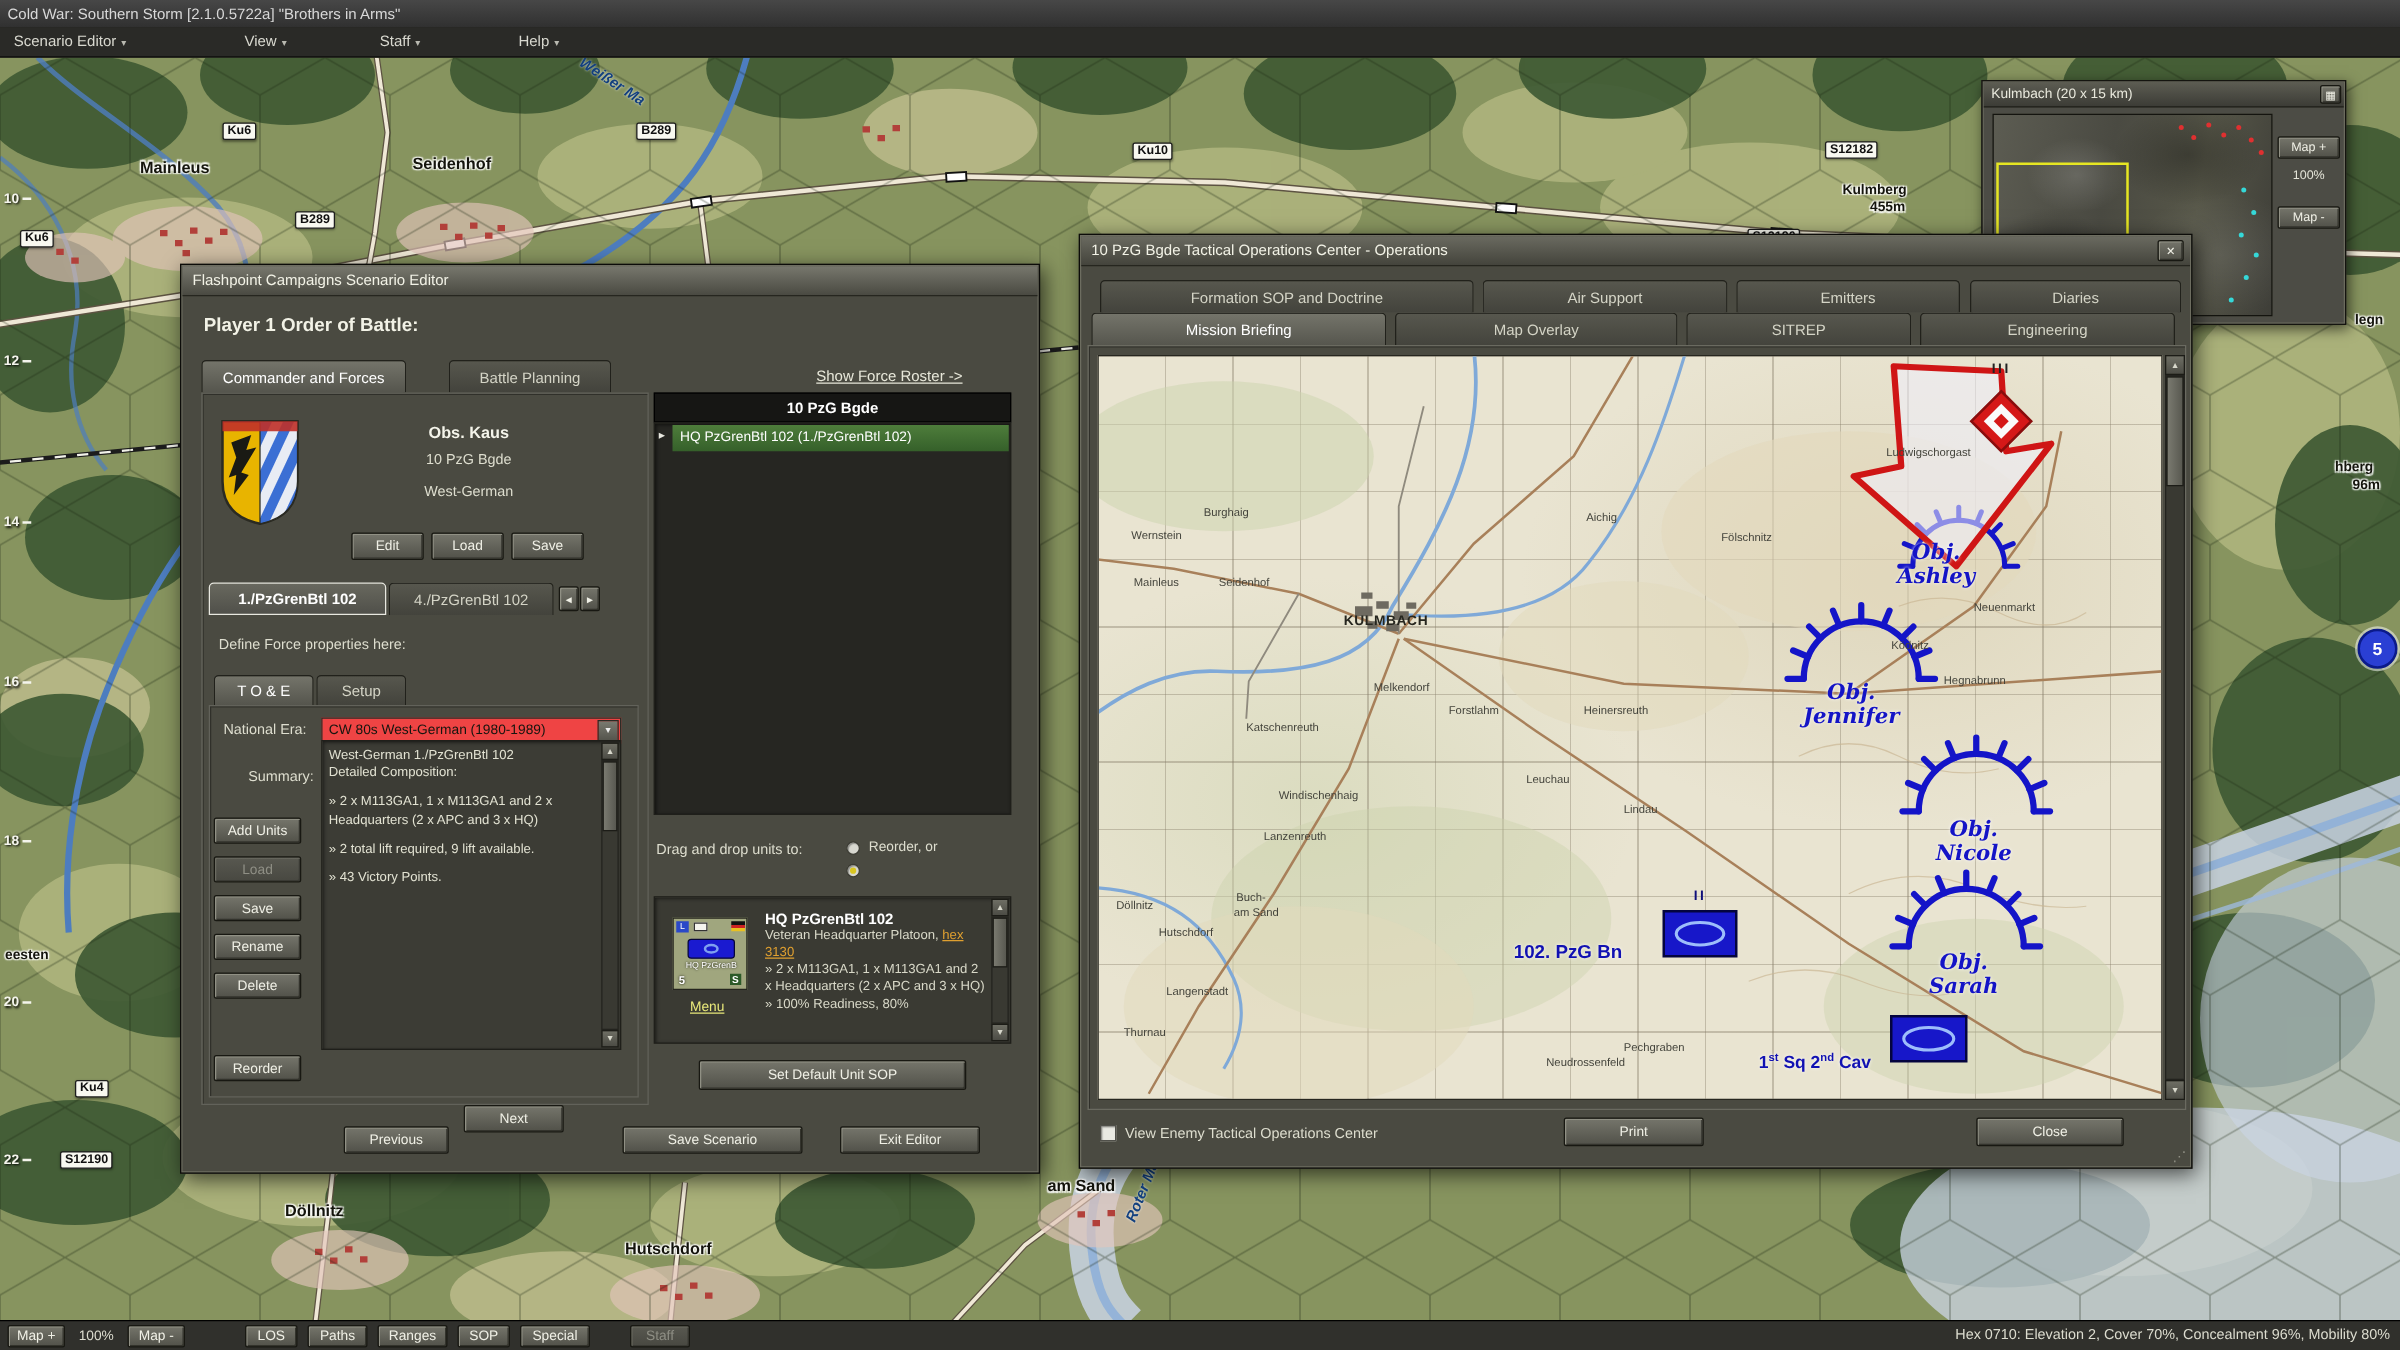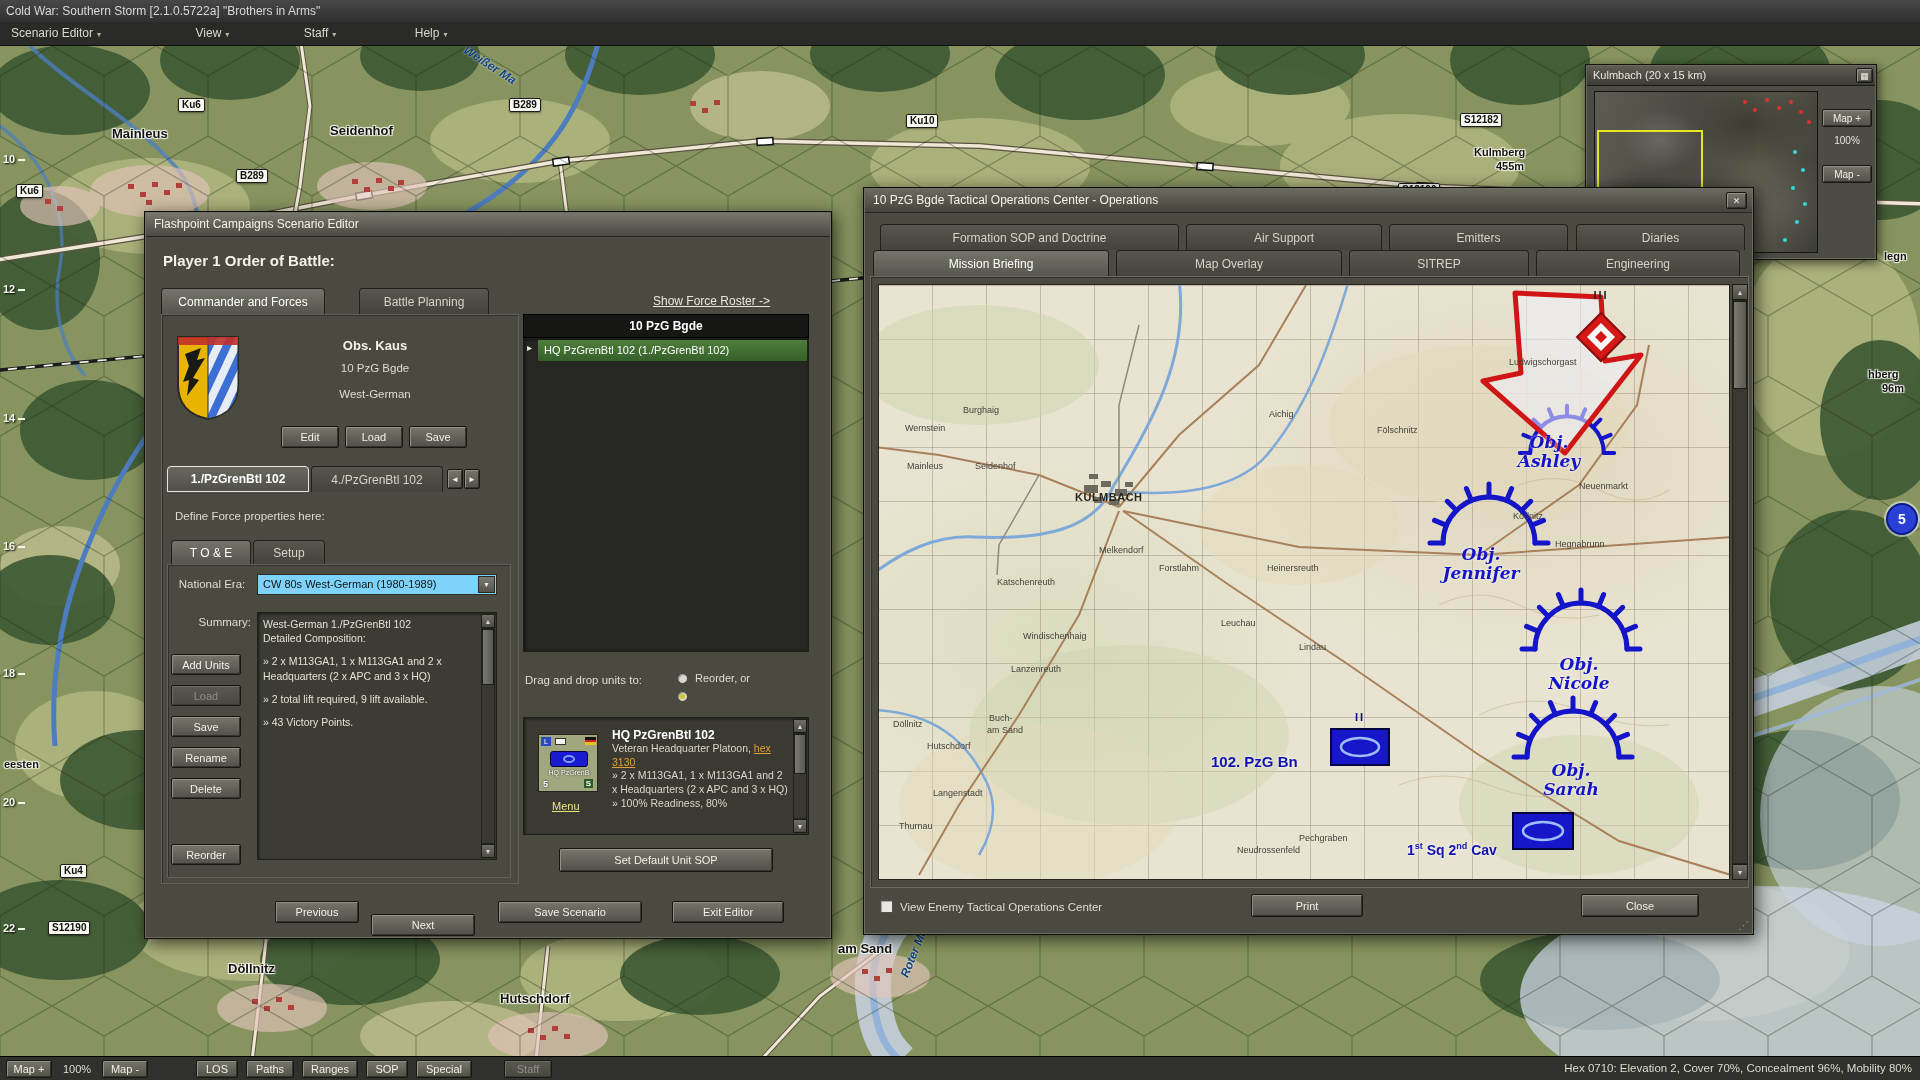--- a/index.html
+++ b/index.html
@@ -41,21 +41,21 @@
   .btn.tiny{font-size:8px}
   .tab{position:absolute;display:flex;align-items:center;justify-content:center;font-size:12px;color:#d4d4c6;
     background:linear-gradient(#57574e,#43433c);border:1px solid #21211b;border-bottom:none;
     border-radius:4px 4px 0 0;white-space:nowrap;cursor:default}
   .tab.act{background:linear-gradient(#74746a,#55554d);color:#ffffff}
   .tab.bright{background:linear-gradient(#68685e,#50504a);border:1px solid #e8e8e0;color:#fff;font-weight:bold}
   .lbl{position:absolute;color:#dedecf;font-size:11.5px;white-space:nowrap}
   .link{text-decoration:underline;cursor:pointer}
   .panelframe{position:absolute;border:1px solid #62625a;box-shadow:inset 1px 1px 0 rgba(0,0,0,.35)}
   .inset{position:absolute;background:#3c3c35;border:1px solid #1f1f1a;box-shadow:inset 1px 1px 3px rgba(0,0,0,.55)}
-  .combo{position:absolute;background:#7dd3fc;border:1px solid #2c2c26;color:#15150f;font-size:11px;
+  .combo{position:absolute;background:#ef4444;border:1px solid #2c2c26;color:#15150f;font-size:11px;
     line-height:19px;padding:0 20px 0 5px;white-space:nowrap;overflow:hidden}
   .combo .dd{position:absolute;right:1px;top:1px;bottom:1px;width:17px;background:linear-gradient(#7a7a70,#55554d);
     border:1px solid #2a2a24;color:#eee;font-size:7px;display:flex;align-items:center;justify-content:center}
   .radio{position:absolute;width:11px;height:11px;border-radius:50%;background:#d8d8d0;border:1px solid #3c3c34;
     box-shadow:inset 1px 1px 1px rgba(0,0,0,.35)}
   .radio.sel::after{content:"";position:absolute;left:2px;top:2px;width:5px;height:5px;border-radius:50%;background:#d8c520}
   .cb{position:absolute;width:13px;height:13px;background:#e9e9e2;border:1px solid #50504a;
     box-shadow:inset 1px 1px 1px rgba(0,0,0,.3)}
   .sb-btn{position:absolute;background:linear-gradient(#6e6e64,#4c4c45);border:1px solid #1c1c17;color:#d8d8cc;
     font-size:7px;display:flex;align-items:center;justify-content:center}
@@ -357,21 +357,21 @@
   <div class="tab" style="left:108px;top:328px;width:72px;height:24px">Setup</div>
   <div class="panelframe" style="left:22px;top:352px;width:344px;height:314px"></div>
 
   <div class="lbl" style="left:28px;top:366px;width:78px;text-align:center">National Era:</div>
   <div class="combo" style="left:112px;top:362px;width:240px;height:21px">
     <span>CW 80s West-German (1980-1989)</span>
     <span class="dd">▼</span>
   </div>
 
   <div class="lbl" style="left:30px;top:404px;width:76px;text-align:right">Summary:</div>
-  <div class="inset" style="left:112px;top:400px;width:240px;height:248px">
+  <div class="inset" style="left:112px;top:380px;width:240px;height:248px">
     <div style="position:absolute;left:5px;top:4px;width:200px">
       <div class="sline">West-German 1./PzGrenBtl 102</div>
       <div class="sline">Detailed Composition:</div>
       <div class="sline" style="margin-top:9px">» 2 x M113GA1, 1 x M113GA1 and 2 x Headquarters (2 x APC and 3 x HQ)</div>
       <div class="sline" style="margin-top:9px">» 2 total lift required, 9 lift available.</div>
       <div class="sline" style="margin-top:9px">» 43 Victory Points.</div>
     </div>
     <div class="sb-btn" style="right:1px;top:1px;width:14px;height:14px">▲</div>
     <div class="sb-track" style="right:1px;top:15px;width:14px;bottom:15px"></div>
     <div class="sb-thumb" style="right:2px;top:16px;width:12px;height:56px"></div>
@@ -420,21 +420,21 @@
     </div>
     <div class="sb-btn" style="right:1px;top:1px;width:14px;height:14px">▲</div>
     <div class="sb-track" style="right:1px;top:15px;width:14px;bottom:15px"></div>
     <div class="sb-thumb" style="right:2px;top:16px;width:12px;height:40px"></div>
     <div class="sb-btn" style="right:1px;bottom:1px;width:14px;height:14px">▼</div>
   </div>
 
   <div class="btn" style="left:414px;top:636px;width:214px;height:24px">Set Default Unit SOP</div>
 
   <div class="btn" style="left:130px;top:689px;width:84px;height:22px">Previous</div>
-  <div class="btn" style="left:226px;top:702px;width:104px;height:22px">Next</div>
+  <div class="btn" style="left:226px;top:672px;width:80px;height:22px">Next</div>
   <div class="btn" style="left:353px;top:689px;width:144px;height:22px">Save Scenario</div>
   <div class="btn" style="left:527px;top:689px;width:112px;height:22px">Exit Editor</div>
 </div>
 
 <div class="dlg" style="left:863px;top:187px;width:891px;height:748px;z-index:20">
   <div class="dtit" style="background:linear-gradient(#6a6a60,#44443c)">
     <span>10 PzG Bgde Tactical Operations Center - Operations</span>
   </div>
   <div class="btn" style="right:6px;top:4px;width:21px;height:17px;font-size:9px">✕</div>
 

